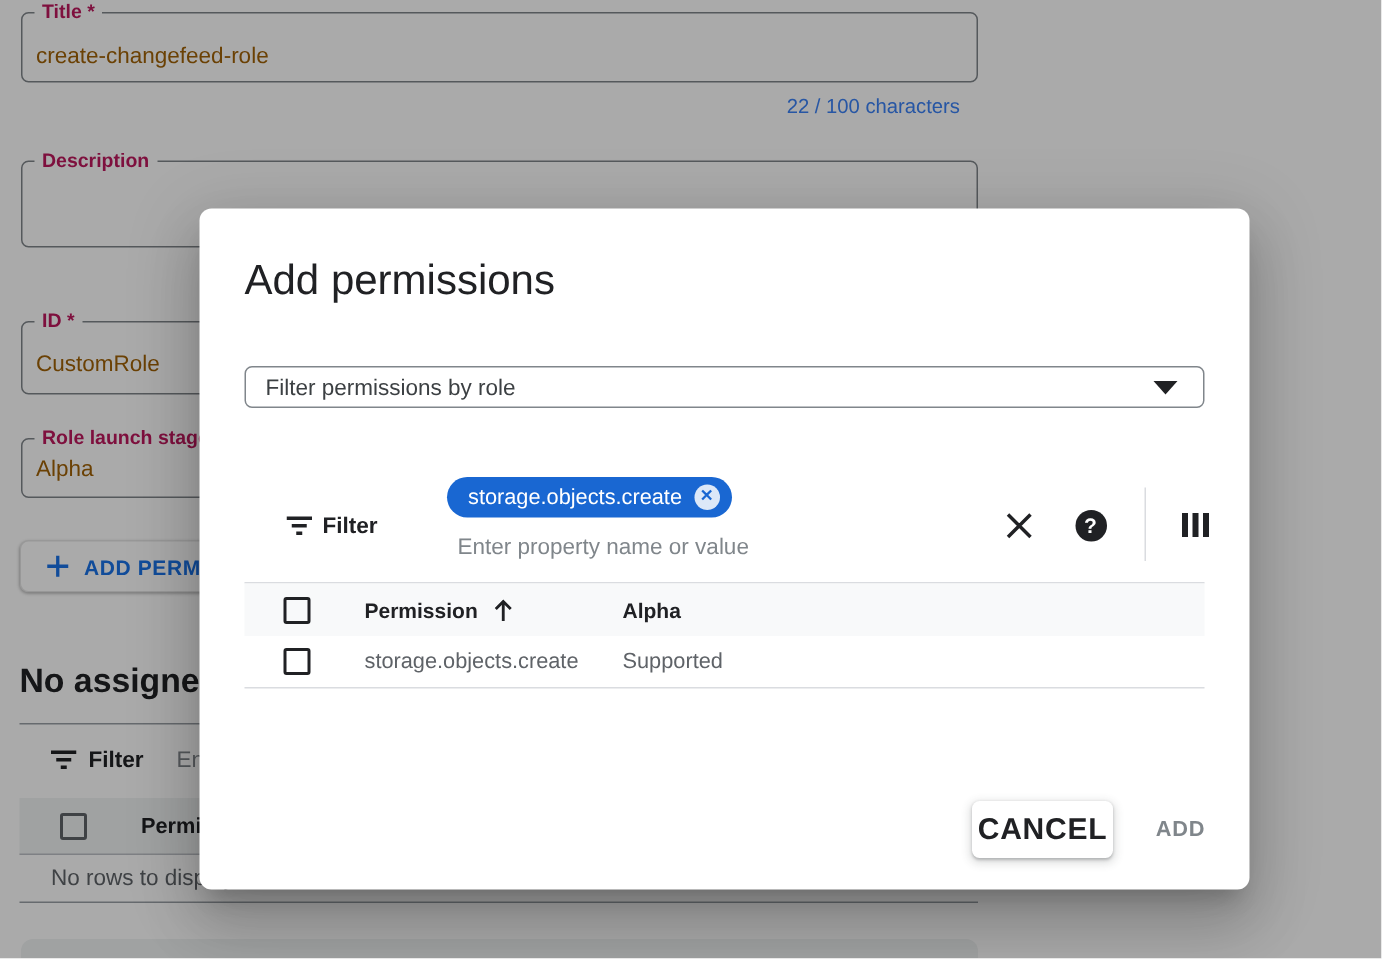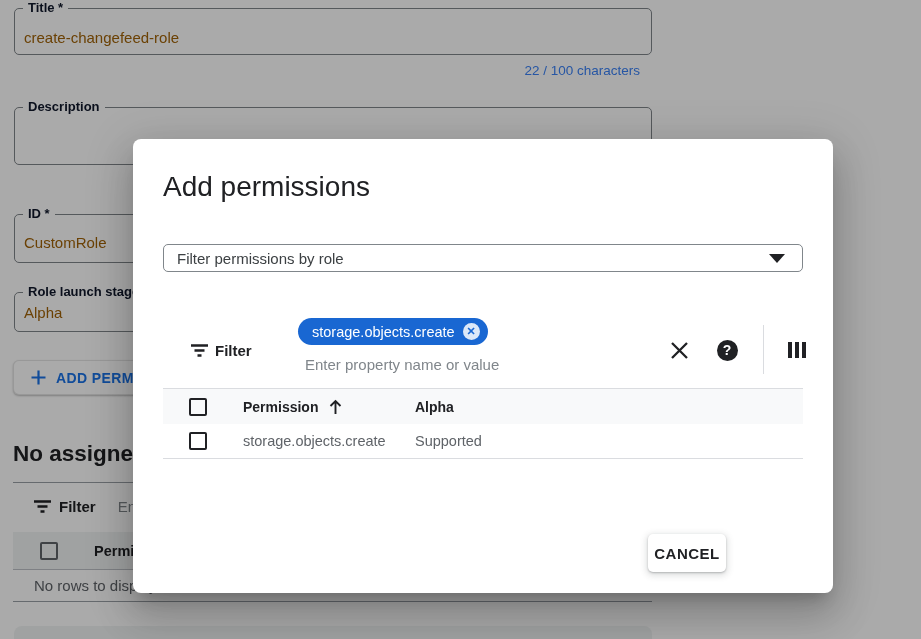--- a/index.html
+++ b/index.html
@@ -9,21 +9,21 @@
     position:relative; width:921px; height:639px; overflow:hidden;
     background:#ffffff; font-family:"Liberation Sans", sans-serif;
   }
   
   .field {
     position:absolute; background:#fff;
     border:1.5px solid #80868b; border-radius:5px;
   }
   .field-label {
     position:absolute; top:-9px; left:8px; background:#fff; padding:0 5px;
-    font-size:13px; font-weight:600; color:#0f172a; line-height:16px; white-space:nowrap;
+    font-size:13px; font-weight:600; color:#be185d; line-height:16px; white-space:nowrap;
   }
   .field-value {
     position:absolute; left:9px; font-size:15px; color:#a16207; white-space:nowrap;
   }
   .char-counter {
     position:absolute; left:14px; top:63px; width:626px; text-align:right;
     font-size:13.5px; color:#3b82f6;
   }
   .add-perm-btn {
     position:absolute; left:13px; top:360px; width:175px; height:35px;
@@ -95,25 +95,25 @@
   .dlg-row {
     position:absolute; left:30px; top:285px; width:640px; height:35px;
     border-bottom:1px solid #dadce0;
     display:flex; align-items:center; padding-left:26px;
   }
   .checkbox.dark { border-color:#202124; }
   .perm-col { margin-left:36px; width:172px; display:flex; align-items:center; gap:10px; flex:0 0 auto; }
   .hd-txt { font-size:14px; font-weight:700; color:#202124; white-space:nowrap; }
   .cell-txt { font-size:14.5px; color:#5f6368; white-space:nowrap; }
   .cancel-btn {
-    position:absolute; left:515px; top:395px; width:78px; height:38px;
+    position:absolute; left:515px; top:395px; width:94px; height:38px;
     background:#fff; border-radius:5px;
     box-shadow:0 1px 2px rgba(60,64,67,.3), 0 2px 6px 2px rgba(60,64,67,.15);
     display:flex; align-items:center; justify-content:center;
-    font-size:15px; font-weight:600; color:#202124; letter-spacing:0.5px;
+    font-size:20px; font-weight:600; color:#202124; letter-spacing:0.5px;
   }
   .add-btn {
     position:absolute; left:618px; top:395px; width:72px; height:38px;
     display:flex; align-items:center; justify-content:center;
     font-size:14.5px; font-weight:600; color:#80868b; letter-spacing:0.5px;
   }
   svg { display:block; }
 </style>
 </head>
 <body>
@@ -238,15 +238,16 @@
 
     <div class="dlg-row">
       <span class="checkbox dark"></span>
       <span class="perm-col">
         <span class="cell-txt">storage.objects.create</span>
       </span>
       <span class="cell-txt">Supported</span>
     </div>
 
     <div class="cancel-btn">CANCEL</div>
+    <div class="add-btn">ADD</div>
   </div>
 
 </div>
 
 </body></html>

